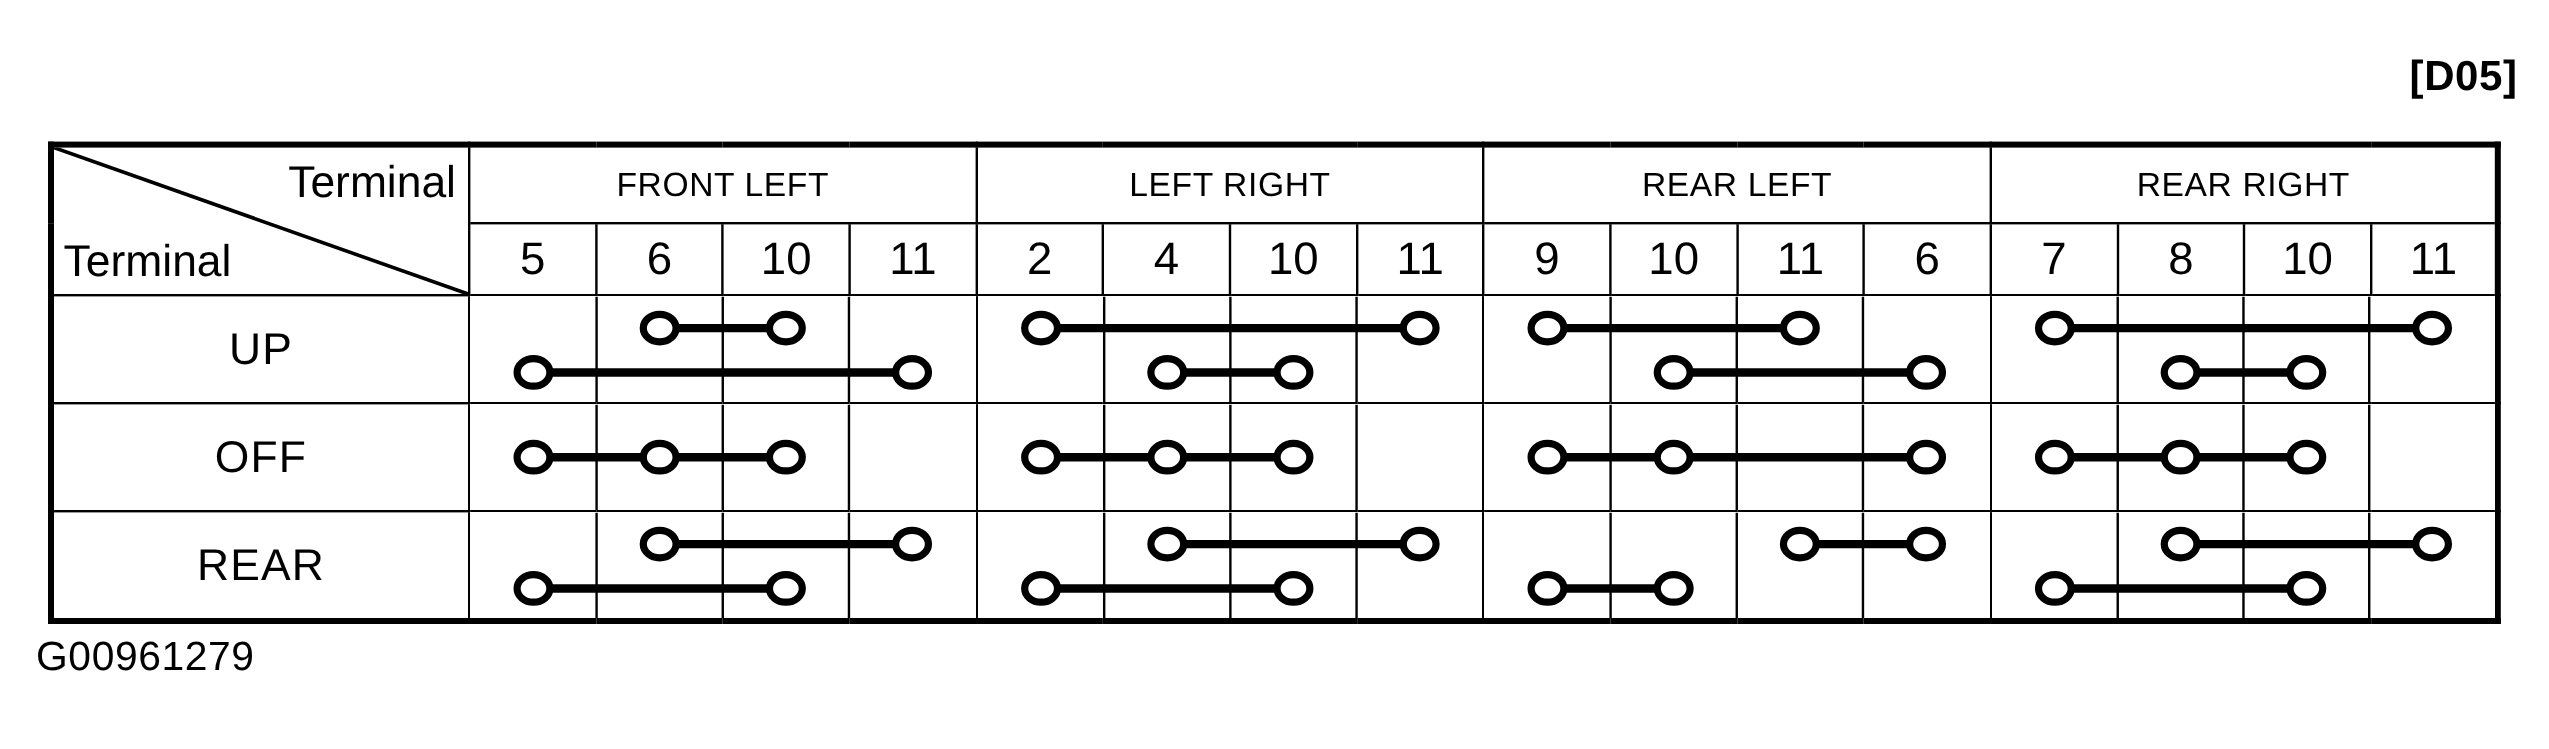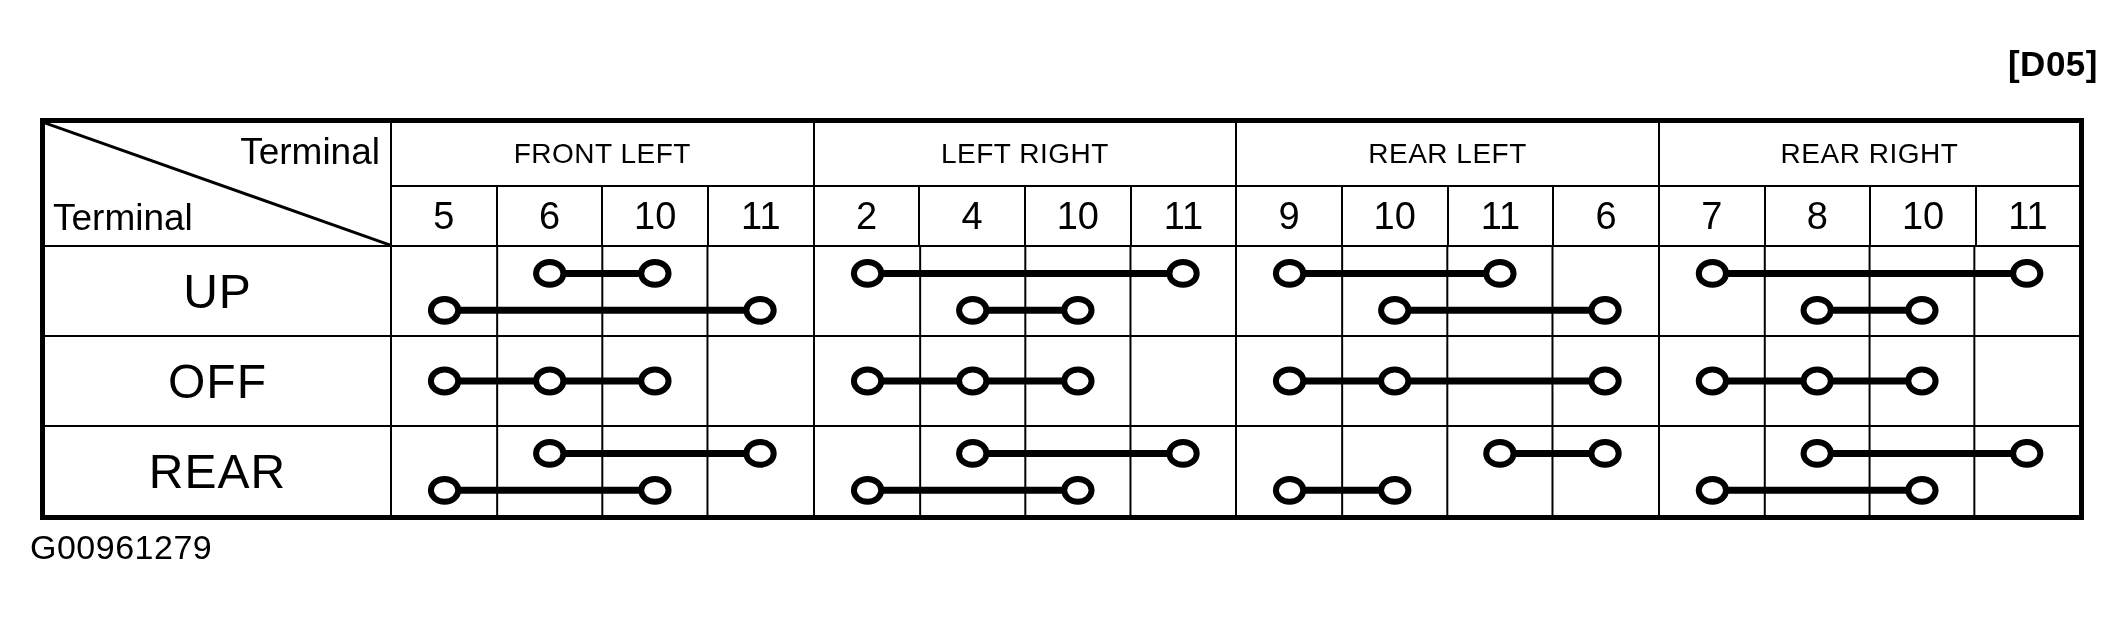--- a/index.html
+++ b/index.html
@@ -102,21 +102,21 @@
     height: 62px;
     letter-spacing: 0.5px;
     white-space: nowrap;
   }
   th.term {
     font-size: 38px;
     height: 58px;
   }
 
   td.pos-label {
-    font-size: 48px;
+    font-size: 37px;
     letter-spacing: 1px;
     height: 88px;
     white-space: nowrap;
   }
 
   
   td.diagram {
     position: relative;
     padding: 0;
     height: 88px;

